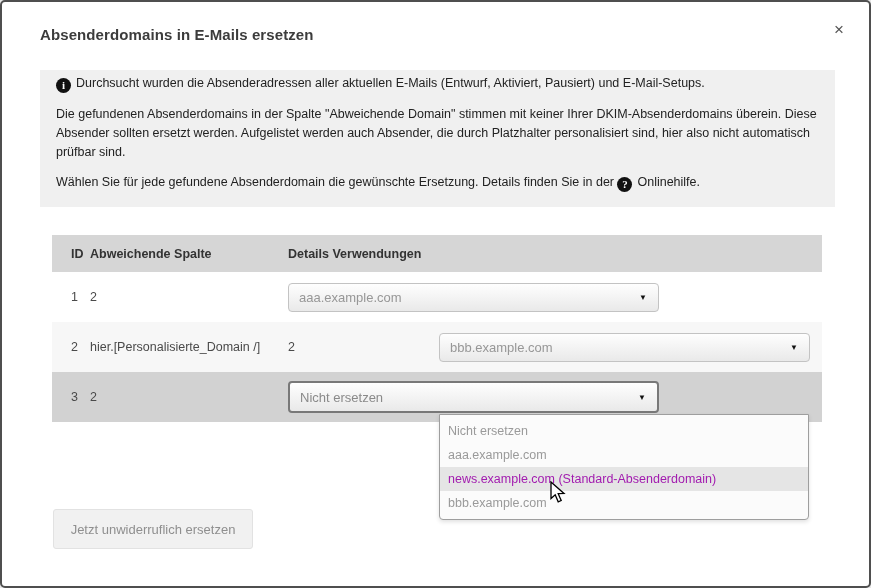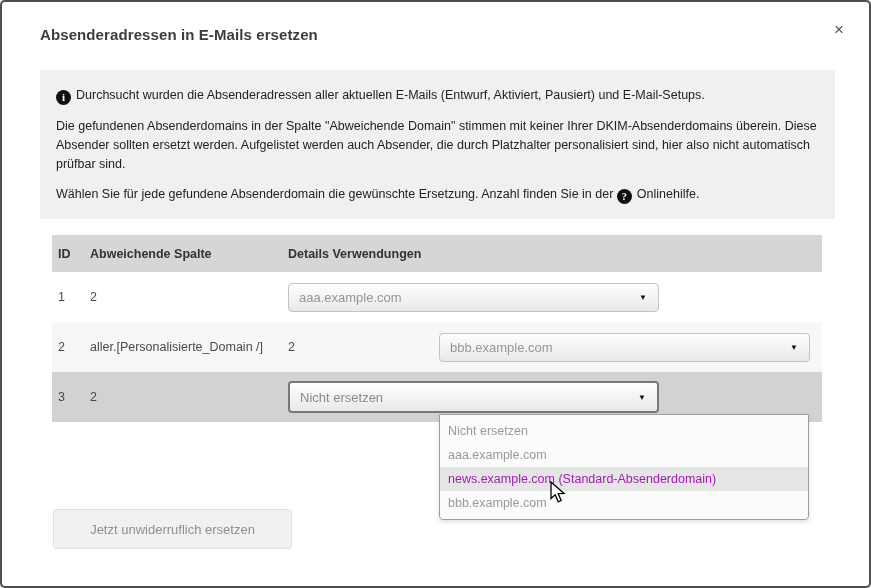--- a/index.html
+++ b/index.html
@@ -26,21 +26,21 @@
     width: 24px; height: 24px;
     font-size: 17px; color: #555;
     text-align: center; line-height: 24px;
     cursor: pointer;
   }
 
   .info-box {
     position: absolute; left: 38px; top: 68px;
     width: 795px;
     background: #f0f0f0;
-    padding: 16px 16px 15px 16px;
+    padding: 4px 16px 15px 16px;
     font-size: 12.5px; color: #222;
     line-height: 1.5;
   }
   .info-box p { margin-bottom: 12px; }
   .info-box p:last-child { margin-bottom: 0; }
 
   .circle-icon {
     display: inline-block;
     width: 15px; height: 15px;
     background: #111; color: #fff;
@@ -61,21 +61,21 @@
   .trow {
     display: grid;
     grid-template-columns: 38px 198px 151px 1fr;
     align-items: center;
   }
   .thead { background: #d6d6d6; height: 37px; font-weight: 600; color: #333; }
   .tbody-row { height: 50px; }
   .row-white { background: #ffffff; }
   .row-alt   { background: #f7f7f7; }
   .row-selected { background: #d2d2d2; }
-  .td-id { padding-left: 6px; }
+  .td-id { padding-left: 19px; }
 
   .select {
     position: relative;
     width: 371px; height: 29px;
     background: linear-gradient(#fefefe, #e9e9e9);
     border: 1px solid #c3c3c3;
     border-radius: 4px;
     display: flex; align-items: center;
     padding-left: 10px;
     color: #979797; font-size: 13px;
@@ -110,46 +110,46 @@
     cursor: pointer;
     white-space: nowrap;
   }
   .dropdown-option.hovered {
     background: #e5e5e5;
     color: #a21caf;
   }
 
   .submit-btn {
     position: absolute; left: 51px; top: 507px;
-    width: 239px; height: 40px;
+    width: 200px; height: 40px;
     background: #f1f1f1;
     border: 1px solid #e2e2e2;
     border-radius: 3px;
     color: #8f8f8f; font-size: 13px;
     font-family: "Liberation Sans", "DejaVu Sans", sans-serif;
     cursor: pointer;
   }
 
   .mouse-cursor {
     position: absolute; left: 548px; top: 479px;
     z-index: 9; pointer-events: none;
   }
 </style>
 </head>
 <body>
 
 <div class="dialog">
 
-  <div class="dialog-title">Absenderadressen in E-Mails ersetzen</div>
+  <div class="dialog-title">Absenderdomains in E-Mails ersetzen</div>
   <div class="close-btn">×</div>
 
   <div class="info-box">
     <p><span class="circle-icon">i</span><span>Durchsucht wurden die Absenderadressen aller aktuellen E-Mails (Entwurf, Aktiviert, Pausiert) und E-Mail-Setups.</span></p>
     <p>Die gefundenen Absenderdomains in der Spalte "Abweichende Domain" stimmen mit keiner Ihrer DKIM-Absenderdomains überein. Diese Absender sollten ersetzt werden. Aufgelistet werden auch Absender, die durch Platzhalter personalisiert sind, hier also nicht automatisch prüfbar sind.</p>
-    <p><span>Wählen Sie für jede gefundene Absenderdomain die gewünschte Ersetzung. Anzahl finden Sie in der </span><span class="circle-icon">?</span><a class="help-link">Onlinehilfe</a><span>.</span></p>
+    <p><span>Wählen Sie für jede gefundene Absenderdomain die gewünschte Ersetzung. Details finden Sie in der </span><span class="circle-icon">?</span><a class="help-link">Onlinehilfe</a><span>.</span></p>
   </div>
 
   <div class="table">
 
     <div class="trow thead">
       <div class="td-id">ID</div>
       <div>Abweichende Spalte</div>
       <div>Details Verwendungen</div>
     </div>
 
@@ -159,21 +159,21 @@
       <div>
         <div class="select">
           <span>aaa.example.com</span>
           <span class="select-arrow">▼</span>
         </div>
       </div>
     </div>
 
     <div class="trow tbody-row row-alt">
       <div class="td-id">2</div>
-      <div>aller.[Personalisierte_Domain /]</div>
+      <div>hier.[Personalisierte_Domain /]</div>
       <div>2</div>
       <div>
         <div class="select">
           <span>bbb.example.com</span>
           <span class="select-arrow">▼</span>
         </div>
       </div>
     </div>
 
     <div class="trow tbody-row row-selected">

